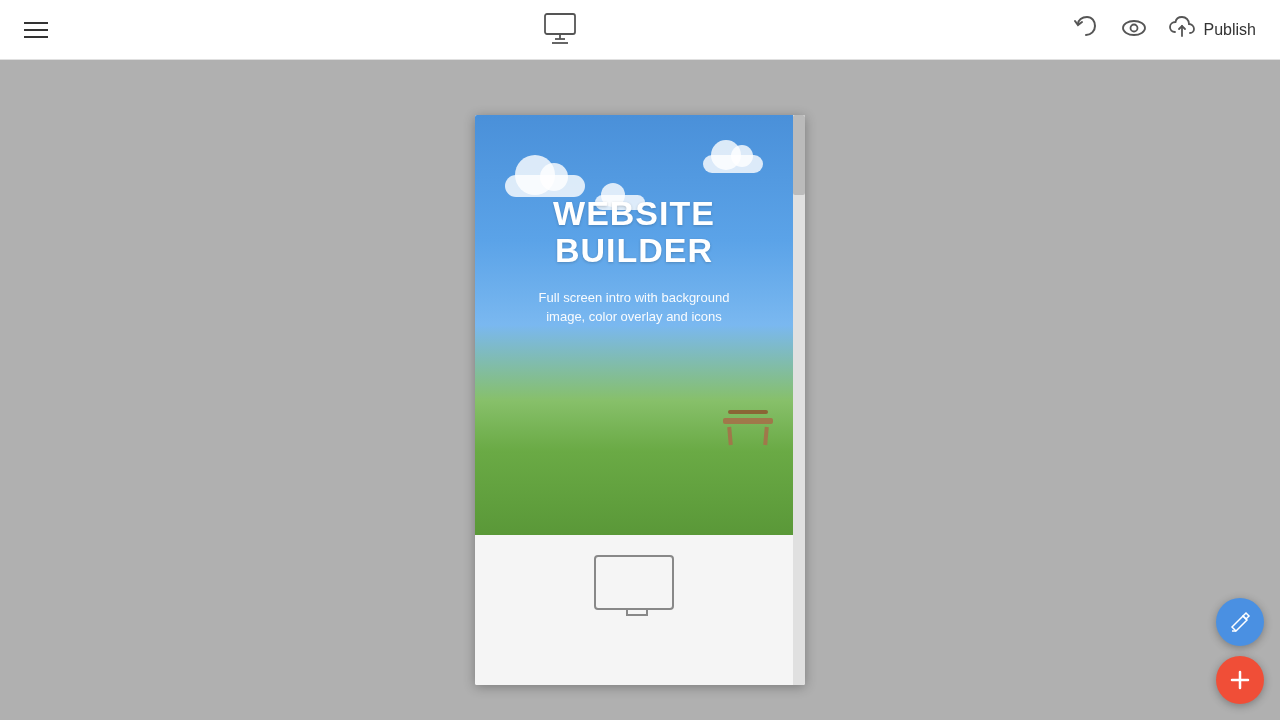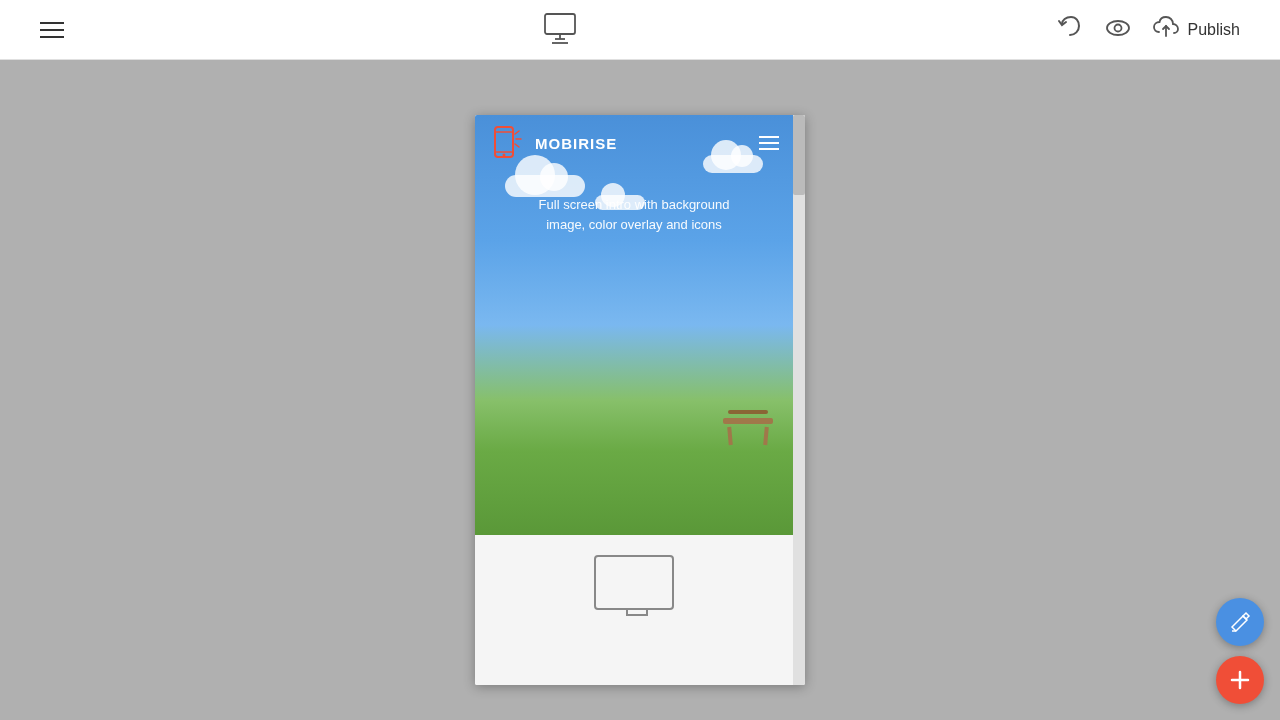--- a/index.html
+++ b/index.html
@@ -13,21 +13,21 @@
 
     
     #toolbar {
       position: fixed;
       top: 0; left: 0; right: 0;
       height: 60px;
       background: #fff;
       display: flex;
       align-items: center;
       justify-content: space-between;
-      padding: 0 40px;
+      padding: 0 24px;
       z-index: 100;
       border-bottom: 1px solid #e0e0e0;
     }
     #toolbar-left { display: flex; align-items: center; gap: 8px; }
     #toolbar-center { display: flex; align-items: center; }
     #toolbar-right { display: flex; align-items: center; gap: 20px; }
 
     .hamburger-icon {
       display: flex; flex-direction: column; gap: 5px; cursor: pointer;
     }
@@ -379,43 +379,26 @@
         <div class="cloud cloud3"></div>
 
         <div class="bench">
           <div class="bench-back"></div>
           <div class="bench-seat"></div>
           <div class="bench-leg1"></div>
           <div class="bench-leg2"></div>
         </div>
       </div>
 
-      <div id="preview-navbar">
-        <div class="brand-logo">
-
-          <svg class="brand-logo-icon" viewBox="0 0 38 38">
-            <rect x="6" y="3" width="18" height="30" rx="3" fill="none" stroke="#f04e37" stroke-width="2"></rect>
-            <line x1="6" y1="8" x2="24" y2="8" stroke="#f04e37" stroke-width="1.5"></line>
-            <line x1="6" y1="28" x2="24" y2="28" stroke="#f04e37" stroke-width="1.5"></line>
-            <circle cx="15" cy="31" r="1.5" fill="#f04e37"></circle>
-
-            <line x1="26" y1="10" x2="30" y2="7" stroke="#f04e37" stroke-width="1.5" stroke-linecap="round"></line>
-            <line x1="27" y1="15" x2="32" y2="15" stroke="#f04e37" stroke-width="1.5" stroke-linecap="round"></line>
-            <line x1="26" y1="20" x2="30" y2="23" stroke="#f04e37" stroke-width="1.5" stroke-linecap="round"></line>
-          </svg>
-          <span class="brand-name">MOBIRISE</span>
-        </div>
-        <div class="nav-hamburger">
-          <span></span>
-          <span></span>
-          <span></span>
-        </div>
-      </div>
 
       <div class="hero-content">
+        <h1 class="hero-title">
+          <span>WEBSITE</span><br>
+          <span>BUILDER</span>
+        </h1>
         <p class="hero-subtitle">Full screen intro with background image, color overlay and icons</p>
       </div>
 
       <div id="preview-bottom">
         <div class="bottom-device-outline"></div>
       </div>
 
     </div>
 
     <div id="device-scrollbar">

